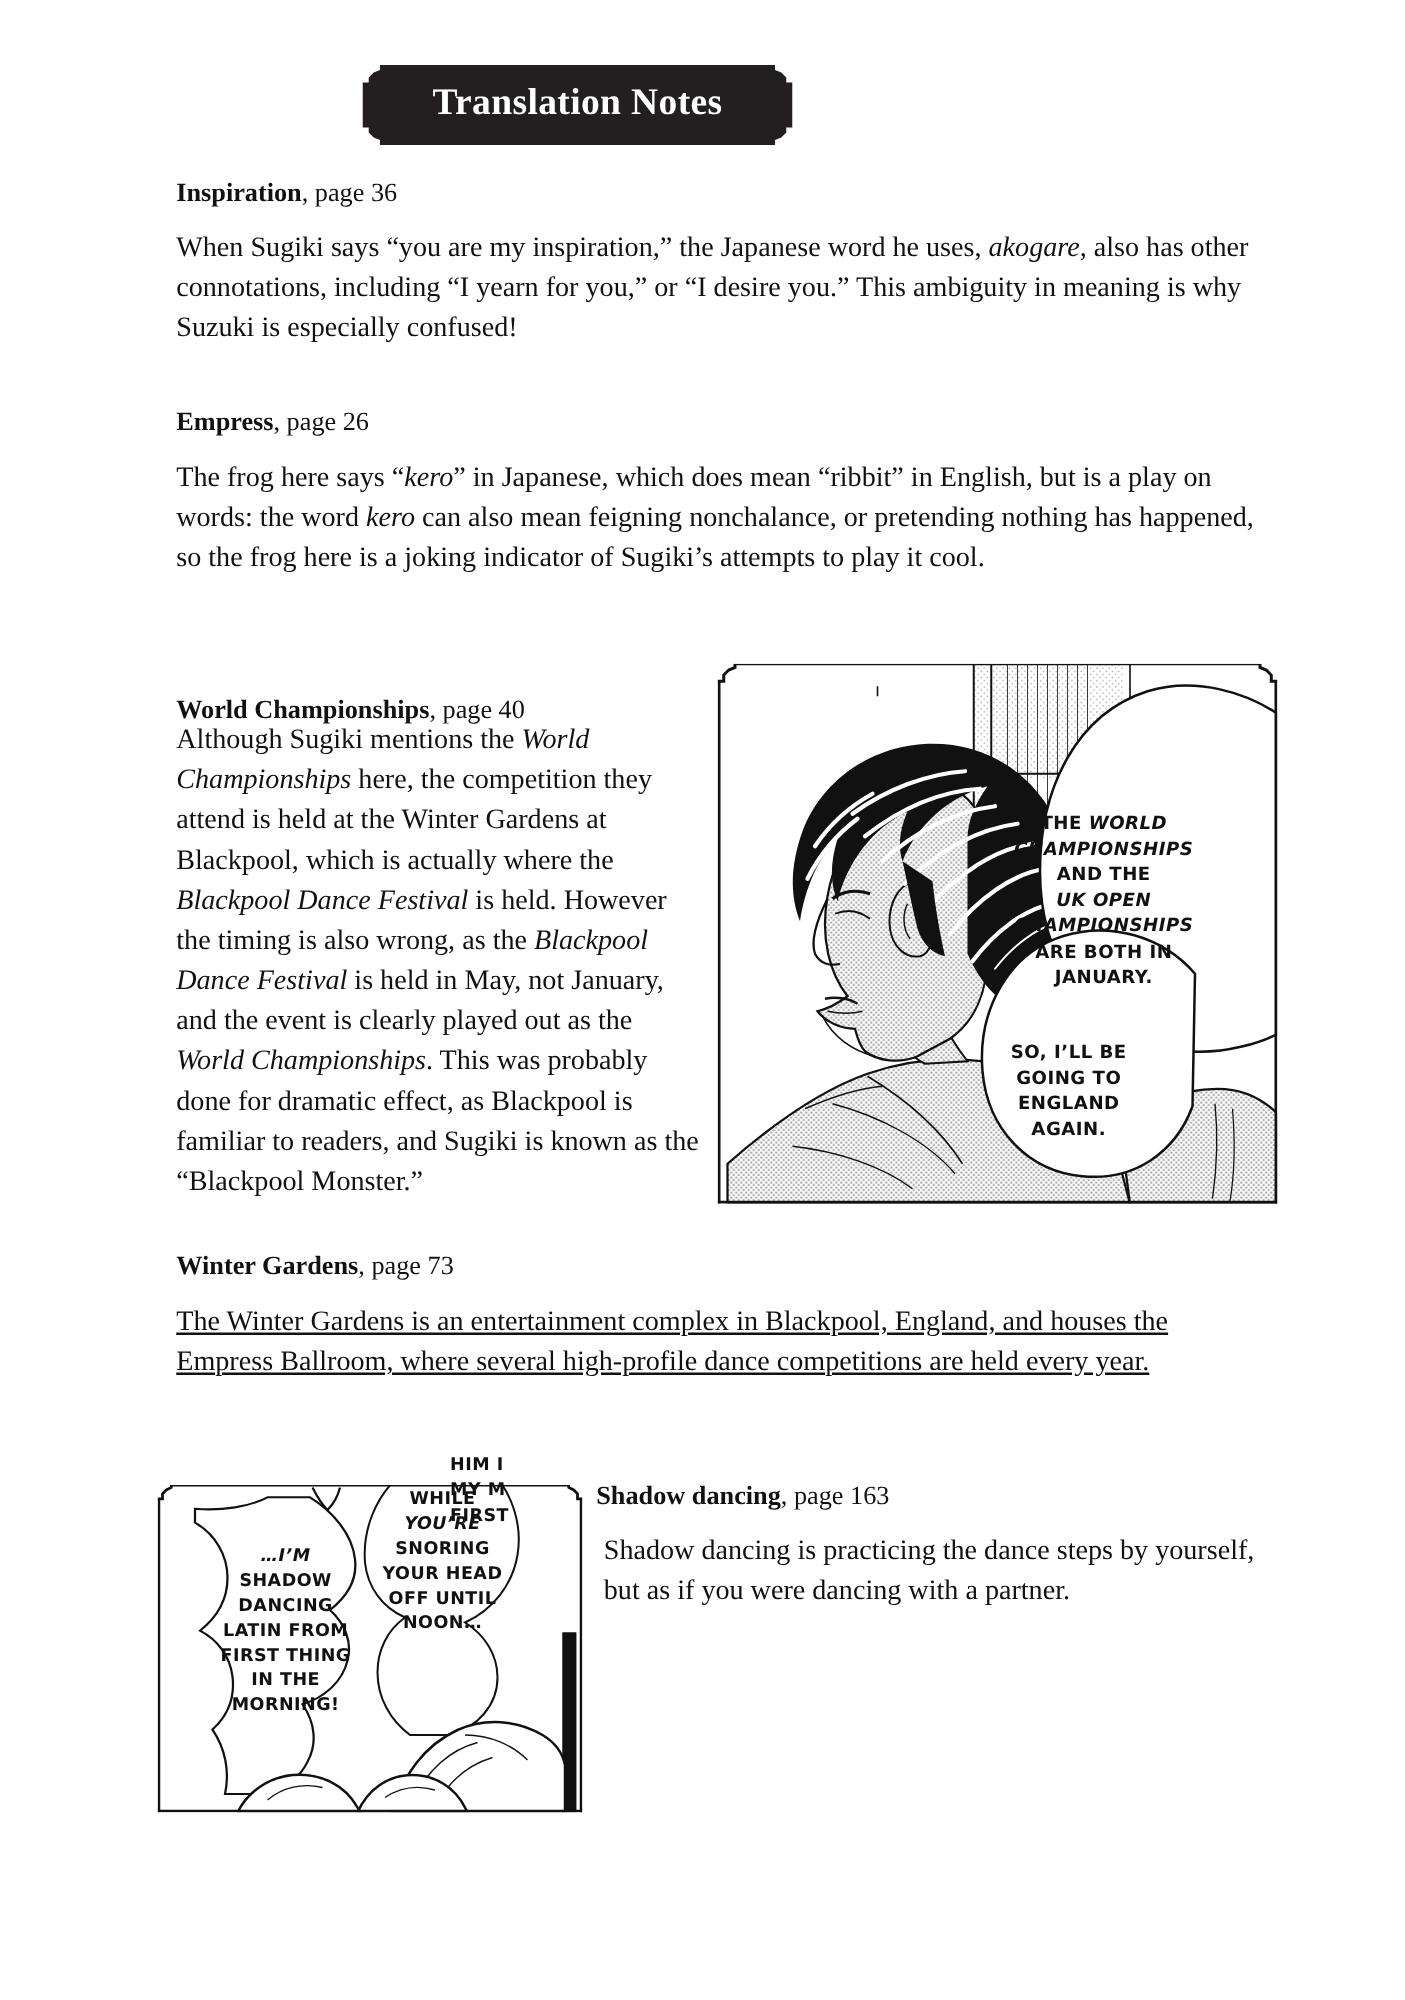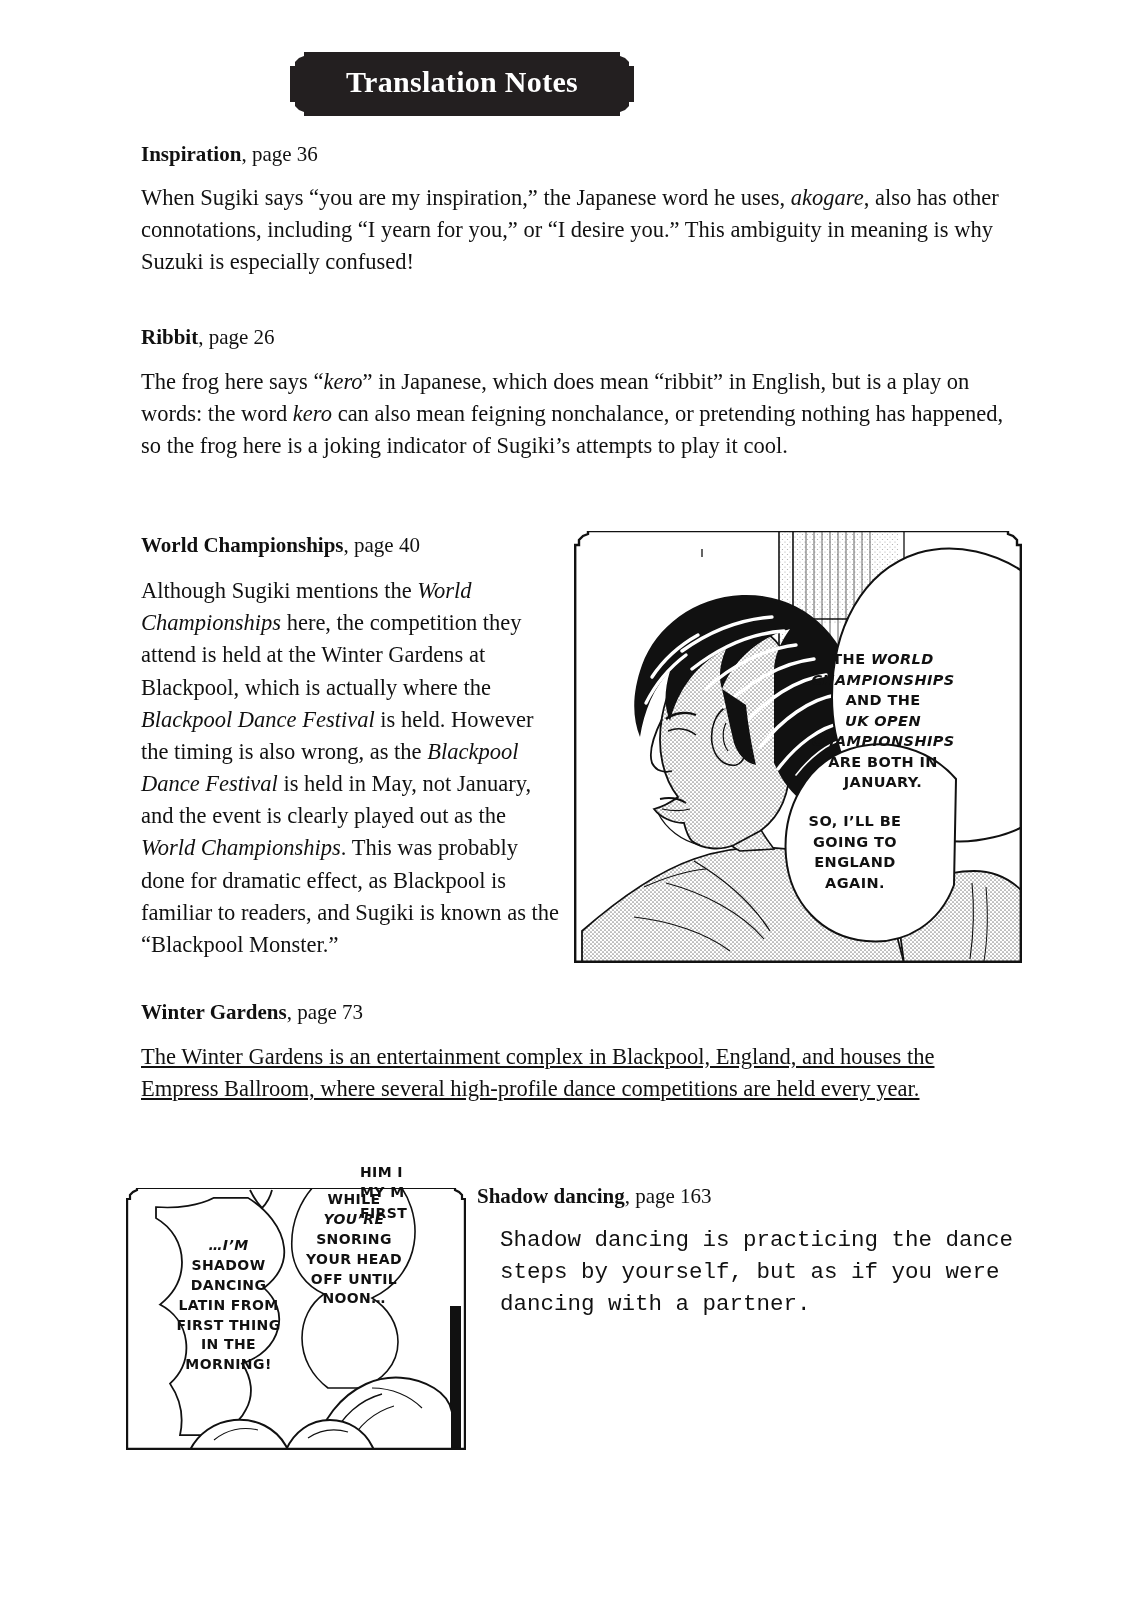--- a/index.html
+++ b/index.html
@@ -71,28 +71,28 @@
     text-align: left;
   }
   .note-body i, .note-title i { }
 
   #note1-title { left: 141px; top: 142px; }
   #note1-body  { left: 141px; top: 182px; width: 866px; }
 
   #note2-title { left: 141px; top: 325px; }
   #note2-body  { left: 141px; top: 366px; width: 866px; }
 
-  #note3-title { left: 141px; top: 533px; text-align: center; }
+  #note3-title { left: 141px; top: 555px; text-align: center; }
   #note3-body  { left: 141px; top: 575px; width: 420px; }
 
   #note4-title { left: 141px; top: 1000px; }
   #note4-body  { left: 141px; top: 1041px; width: 866px; text-decoration: underline; }
 
   #note5-title { left: 477px; top: 1184px; }
-  #note5-body  { left: 500px; top: 1224px; width: 530px; font-family: Liberation Mono, monospace; }
+  #note5-body  { left: 483px; top: 1224px; width: 530px; }
 
   
   .panel {
     position: absolute;
     background: #ffffff;
     overflow: hidden;
   }
   .panel .frame {
     position: absolute;
     inset: 0;
@@ -131,21 +131,21 @@
     font-weight: 700;
   }
 
   #bubble1-text {
     left: 790px; top: 649px;
     width: 186px;
     font-size: 14.5px;
     line-height: 1.42;
   }
   #bubble2-text {
-    left: 780px; top: 811px;
+    left: 780px; top: 832px;
     width: 150px;
     font-size: 14.5px;
     line-height: 1.42;
   }
   #bubble3-text {
     left: 166px; top: 1236px;
     width: 125px;
     font-size: 14px;
     line-height: 1.42;
   }
@@ -171,21 +171,21 @@
     <span>Translation Notes</span>
   </div>
 </div>
 
 <div class="note-title" id="note1-title">
   <b>Inspiration</b><span>, page 36</span>
 </div>
 <div class="note-body" id="note1-body">When Sugiki says “you are my inspiration,” the Japanese word he uses, <i>akogare</i>, also has other connotations, including “I yearn for you,” or “I desire you.” This ambiguity in meaning is why Suzuki is especially confused!</div>
 
 <div class="note-title" id="note2-title">
-  <b>Ribbit</b><span>, page 26</span>
+  <b>Empress</b><span>, page 26</span>
 </div>
 <div class="note-body" id="note2-body">The frog here says “<i>kero</i>” in Japanese, which does mean “ribbit” in English, but is a play on words: the word <i>kero</i> can also mean feigning nonchalance, or pretending nothing has happened, so the frog here is a joking indicator of Sugiki’s attempts to play it cool.</div>
 
 <div class="note-title" id="note3-title">
   <b>World Championships</b><span>, page 40</span>
 </div>
 <div class="note-body" id="note3-body">Although Sugiki mentions the <i>World Championships</i> here, the competition they attend is held at the Winter Gardens at Blackpool, which is actually where the <i>Blackpool Dance Festival</i> is held. However the timing is also wrong, as the <i>Blackpool Dance Festival</i> is held in May, not January, and the event is clearly played out as the <i>World Championships</i>. This was probably done for dramatic effect, as Blackpool is familiar to readers, and Sugiki is known as the “Blackpool Monster.”</div>
 
 <div class="panel" id="panel-top">
   <svg class="panel-art" viewBox="0 0 448 432" preserveAspectRatio="none">

